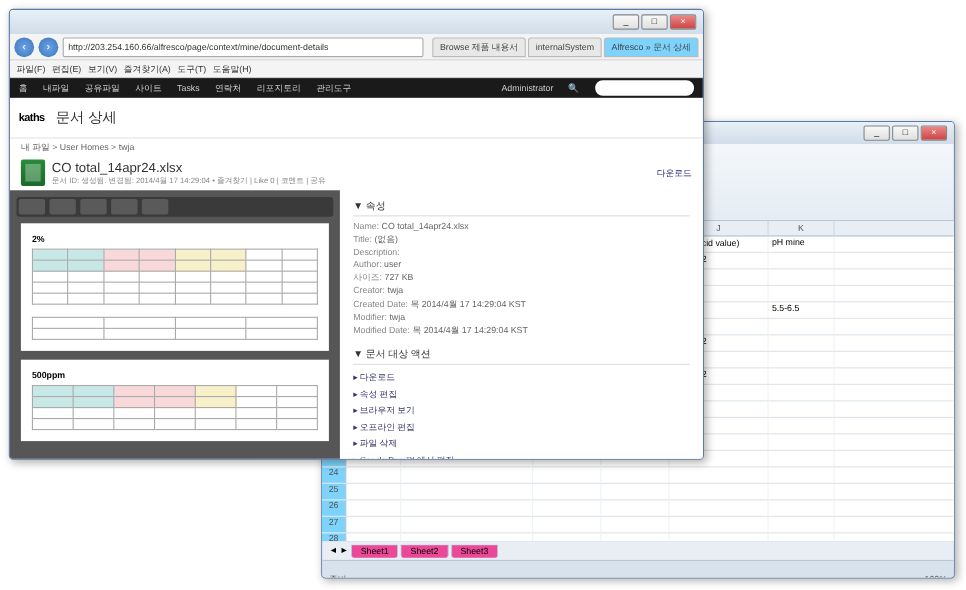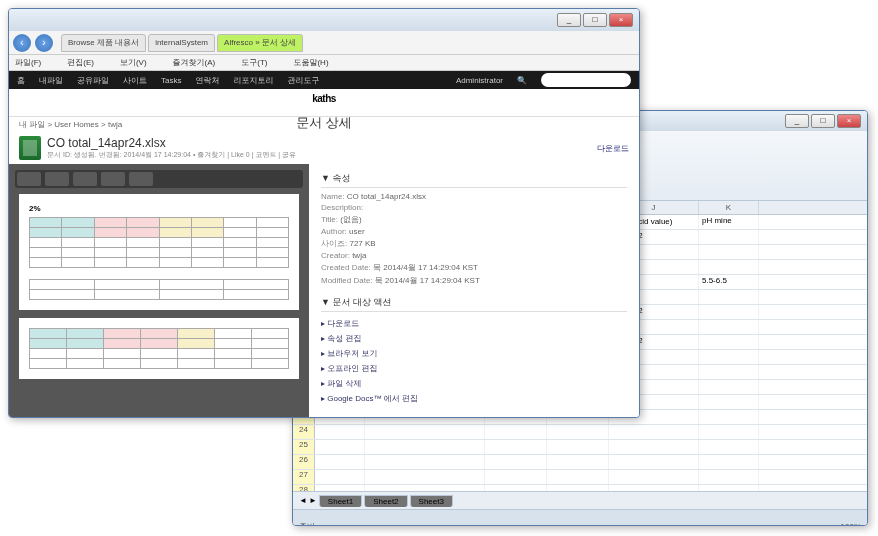--- a/index.html
+++ b/index.html
@@ -10,28 +10,28 @@
 .win-titlebar { height: 22px; background: linear-gradient(#e8f0f8, #d0dce8); display: flex; align-items: center; padding: 0 6px; font-size: 9px; }
 .win-controls { margin-left: auto; display: flex; gap: 2px; }
 .win-btn { width: 24px; height: 14px; background: linear-gradient(#f8f8f8,#e0e0e0); border: 1px solid #888; border-radius: 2px; font-size: 8px; text-align: center; line-height: 12px; }
 .win-btn.close { background: linear-gradient(#e88,#c44); color: #fff; }
 
 .br-nav { height: 24px; background: #f4f4f4; display: flex; align-items: center; gap: 4px; padding: 0 4px; border-bottom: 1px solid #ccc; }
 .nav-arrow { width: 18px; height: 18px; border-radius: 9px; background: radial-gradient(#6aa3e8,#3a73b8); color: #fff; text-align: center; line-height: 18px; font-size: 10px; }
 .addr { flex: 1; height: 18px; background: #fff; border: 1px solid #aaa; border-radius: 2px; padding: 0 4px; font-size: 8px; line-height: 16px; color: #333; overflow: hidden; }
 .tabs-row { display: flex; gap: 2px; margin-left: 4px; }
 .br-tab { height: 18px; background: #e8e8e8; border: 1px solid #bbb; border-radius: 3px 3px 0 0; padding: 0 6px; font-size: 8px; line-height: 16px; color: #444; }
-.br-tab.active { background: #bef264; }
-.menu-row { height: 16px; display: flex; gap: 26px; padding: 0 6px; font-size: 8px; color: #333; align-items: center; background: #f4f4f4; border-bottom: 1px solid #ccc; }
+.br-tab.active { background: #7dd3fc; }
+.menu-row { height: 16px; display: flex; gap: 6px; padding: 0 6px; font-size: 8px; color: #333; align-items: center; background: #f4f4f4; border-bottom: 1px solid #ccc; }
 
 .alf-black { height: 18px; background: #1a1a1a; color: #ccc; display: flex; align-items: center; gap: 14px; padding: 0 8px; font-size: 8px; }
 .alf-black .sp { flex: 1; }
 .alf-search { background: #fff; border-radius: 8px; height: 14px; width: 90px; padding: 0 6px; color: #333; }
 
-.alf-logo-row { height: 28px; display: flex; align-items: center; gap: 10px; padding: 4px 8px; background: #fff; border-bottom: 1px solid #ddd; flex-direction: column; }
+.alf-logo-row { height: 28px; display: flex; align-items: center; gap: 10px; padding: 18px 8px; background: #fff; border-bottom: 1px solid #ddd; }
 .alf-logo { font-weight: bold; font-size: 10px; letter-spacing: -0.5px; }
 .page-title { font-size: 13px; color: #333; }
 
 .crumb { padding: 2px 10px; font-size: 8px; color: #666; background: #fff; }
 .doc-header { padding: 4px 10px; background: #fff; display: flex; align-items: center; gap: 6px; }
 .doc-icon { width: 22px; height: 24px; background: linear-gradient(#2a8a3a,#1a6a2a); border-radius: 2px; position: relative; }
 .doc-icon::after { content: ""; position: absolute; inset: 4px; background: #fff; opacity: 0.3; }
 .doc-title { font-size: 12px; color: #333; }
 .doc-sub { font-size: 7px; color: #888; }
 .doc-right { margin-left: auto; font-size: 8px; color: #227; }
@@ -47,43 +47,43 @@
 .mini-table .h1 { background: #c8e8e8; }
 .mini-table .h2 { background: #f8d8d8; }
 .mini-table .h3 { background: #f8f0c8; }
 
 .meta-col { flex: 1; background: #fff; padding: 8px 12px; overflow: auto; }
 .meta-sec { margin-bottom: 10px; }
 .meta-h { font-size: 9px; color: #333; margin-bottom: 4px; border-bottom: 1px solid #ddd; padding-bottom: 2px; }
 .meta-row { font-size: 8px; color: #666; margin: 2px 0; }
 .meta-row .k { color: #888; text-align: right; }
 .action-list { font-size: 8px; }
-.action-list div { padding: 2px 0; color: #336; }
+.action-list div { padding: 2px 0; color: #336; font-family: Liberation Serif, serif; }
 
 
 .win-excel { position: absolute; left: 292px; top: 110px; width: 576px; height: 416px; border: 1px solid #5a7aa8; border-radius: 4px; box-shadow: 2px 2px 8px rgba(0,0,0,0.3); background: #fff; overflow: hidden; }
 .xl-title { height: 20px; background: linear-gradient(#e8f0f8,#d0dce8); display: flex; align-items: center; padding: 0 6px; font-size: 9px; }
 .xl-ribbon { height: 70px; background: linear-gradient(#f4f7fa,#e4ecf4); border-bottom: 1px solid #b8c8d8; padding: 2px 6px; font-size: 8px; }
 .xl-tabs { display: flex; gap: 10px; color: #336; margin-bottom: 2px; }
 .xl-groups { display: flex; gap: 12px; }
 .xl-grp { display: flex; flex-direction: column; align-items: center; font-size: 7px; color: #555; }
 .xl-bigbtn { width: 28px; height: 28px; background: #dde8f2; border: 1px solid #b8c8d8; border-radius: 3px; margin-bottom: 2px; }
 .xl-smallrow { display: flex; gap: 2px; }
 .xl-sm { width: 14px; height: 14px; background: #eef4fa; border: 1px solid #ccd8e4; }
 
 .xl-grid-wrap { position: relative; height: 290px; overflow: auto; background: #fff; }
 .xl-colhead { display: flex; position: sticky; top: 0; background: #e8eef4; border-bottom: 1px solid #b8c8d8; }
 .xl-colhead div { border-right: 1px solid #ccd8e4; text-align: center; font-size: 8px; color: #555; padding: 2px 0; }
-.xl-rowhead { width: 22px; background: #fef9c3; border-right: 1px solid #b8c8d8; text-align: center; font-size: 8px; color: #555; }
+.xl-rowhead { width: 22px; background: #7dd3fc; border-right: 1px solid #b8c8d8; text-align: center; font-size: 8px; color: #555; }
 .xl-row { display: flex; border-bottom: 1px solid #dde4ea; height: 15px; }
 .xl-cell { border-right: 1px solid #eef2f6; font-size: 8px; padding: 1px 3px; overflow: hidden; white-space: nowrap; }
 .cF { width: 50px; } .cG { width: 120px; } .cH { width: 62px; } .cI { width: 62px; } .cJ { width: 90px; } .cK { width: 60px; }
 
 .xl-sheettabs { height: 18px; background: #e8eef4; border-top: 1px solid #b8c8d8; display: flex; align-items: center; gap: 2px; padding: 0 6px; font-size: 8px; }
-.xl-sheet { background: #737373; border: 1px solid #b8c8d8; border-bottom: none; padding: 1px 8px; border-radius: 0 0 3px 3px; }
+.xl-sheet { background: #ec4899; border: 1px solid #b8c8d8; border-bottom: none; padding: 1px 8px; border-radius: 0 0 3px 3px; }
 .xl-status { height: 34px; background: #d8e2ec; border-top: 1px solid #b8c8d8; display: flex; align-items: center; padding: 0 6px; font-size: 8px; color: #555; }
 .xl-status .sp { flex: 1; }
 </style>
 </head>
 <body>
 
 <div class="win-excel">
   <div class="xl-title">
     <span>y of matter_Oil_20140311(updated-1) - Microsoft Excel</span>
     <div class="win-controls">
@@ -348,20 +348,21 @@
     <span></span>
     <div class="win-controls">
       <div class="win-btn">_</div>
       <div class="win-btn">□</div>
       <div class="win-btn close">×</div>
     </div>
   </div>
   <div class="br-nav">
     <div class="nav-arrow">‹</div>
     <div class="nav-arrow">›</div>
+    <div class="addr">http://203.254.160.66/alfresco/page/context/mine/document-details</div>
     <div class="tabs-row">
       <div class="br-tab">Browse 제품 내용서</div>
       <div class="br-tab">internalSystem</div>
       <div class="br-tab active">Alfresco » 문서 상세</div>
     </div>
   </div>
   <div class="menu-row">
     <span>파일(F)</span>
     <span>편집(E)</span>
     <span>보기(V)</span>
@@ -478,20 +479,21 @@
           <tr>
                 <td></td>
                 <td></td>
                 <td></td>
                 <td></td>
               </tr>
         </tbody>
           </table>
       </div>
       <div class="pv-page">
+        <div class="pv-label">500ppm</div>
         <table class="mini-table">
           <tbody>
               <tr>
                 <td class="h1"></td>
                 <td class="h1"></td>
                 <td class="h2"></td>
                 <td class="h2"></td>
                 <td class="h3"></td>
                 <td></td>
                 <td></td>
@@ -526,26 +528,27 @@
         </tbody>
           </table>
       </div>
     </div>
 
     <div class="meta-col">
       <div class="meta-sec">
         <div class="meta-h">▼ 속성</div>
         <div id="props-list">
             <div class="meta-row"><span class="k">Name:</span> CO total_14apr24.xlsx</div>
+            <div class="meta-row"><span class="k">Title:</span> (없음)</div>
             <div class="meta-row"><span class="k">Description:</span> </div>
-            <div class="meta-row"><span class="k">Title:</span> (없음)</div>
             <div class="meta-row"><span class="k">Author:</span> user</div>
             <div class="meta-row"><span class="k">사이즈:</span> 727 KB</div>
             <div class="meta-row"><span class="k">Creator:</span> twja</div>
             <div class="meta-row"><span class="k">Created Date:</span> 목 2014/4월 17 14:29:04 KST</div>
+            <div class="meta-row"><span class="k">Modifier:</span> twja</div>
             <div class="meta-row"><span class="k">Modified Date:</span> 목 2014/4월 17 14:29:04 KST</div>
           </div>
       </div>
       <div class="meta-sec">
         <div class="meta-h">▼ 문서 대상 액션</div>
         <div class="action-list" id="actions-list">
             <div>▸ 다운로드</div>
             <div>▸ 속성 편집</div>
             <div>▸ 브라우저 보기</div>
             <div>▸ 오프라인 편집</div>

